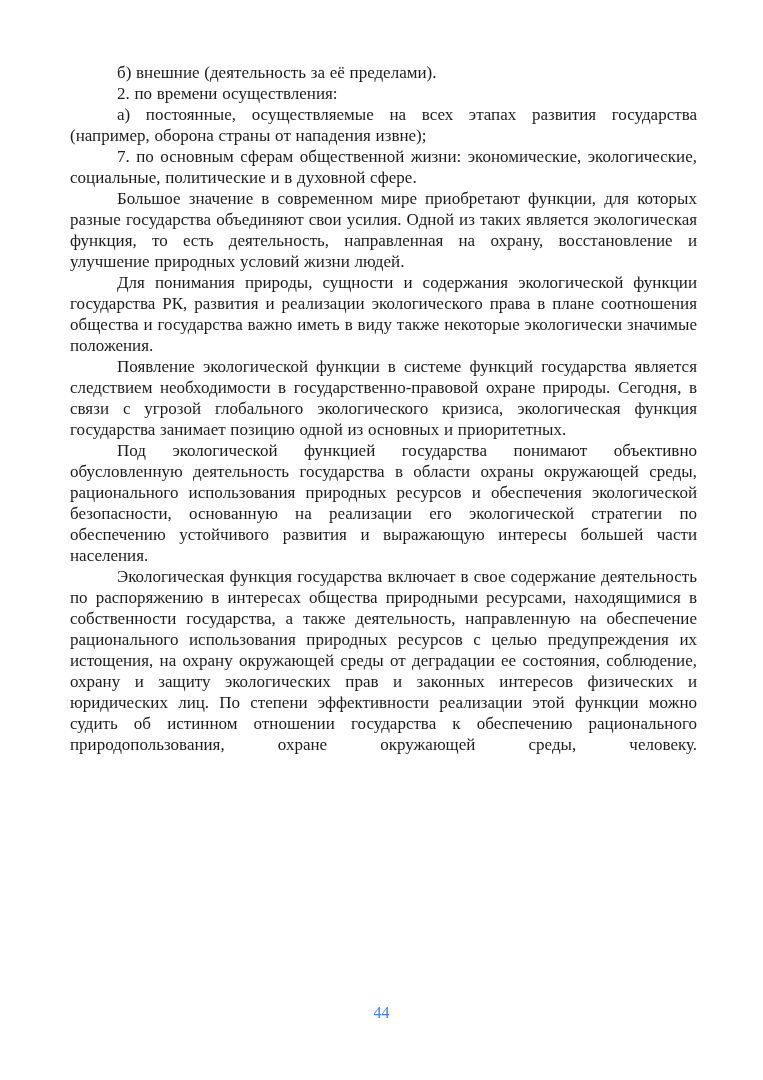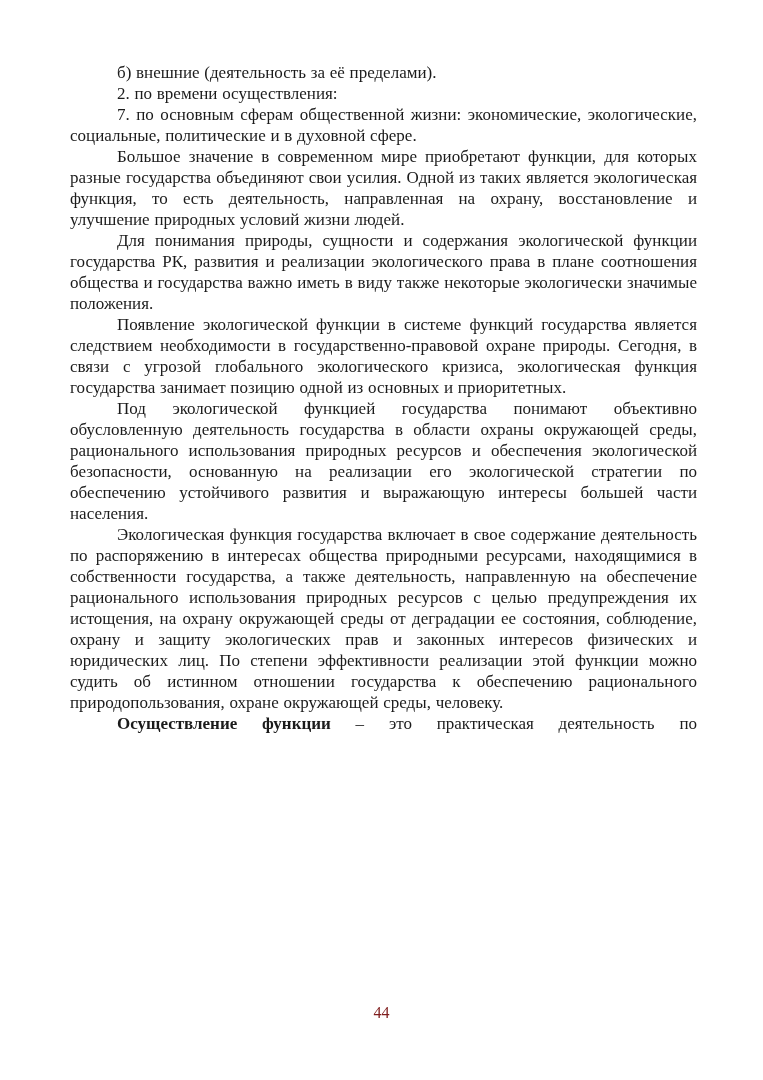--- a/index.html
+++ b/index.html
@@ -30,32 +30,32 @@
   
   .para:last-child { text-align-last: justify; }
   .para b { font-weight: bold; }
   .page-number {
     position: absolute;
     left: 0;
     right: 0;
     bottom: 58px;
     text-align: center;
     font-size: 16px;
-    color: #7f1d1d;
+    color: #3b82f6;
   }
 </style>
 </head>
 <body>
 
 <div class="page">
   <div class="body-text">
       <p class="para">б) внешние (деятельность за её пределами).</p>
       <p class="para">2.  по времени осуществления:</p>
+      <p class="para">а) постоянные, осуществляемые на всех этапах развития государства (например, оборона страны от нападения извне);</p>
       <p class="para">7. по основным сферам общественной жизни: экономические, экологические, социальные, политические и в духовной сфере.</p>
       <p class="para">Большое значение в современном мире приобретают функции, для которых разные государства объединяют свои усилия. Одной из таких является экологическая функция, то есть деятельность, направленная на охрану, восстановление и улучшение природных условий жизни людей.</p>
       <p class="para">Для понимания природы, сущности и содержания экологической функции государства РК, развития и реализации экологического права в плане соотношения общества и государства важно иметь в виду также некоторые экологически значимые положения.</p>
       <p class="para">Появление экологической функции в системе функций государства является следствием необходимости в государственно-правовой охране природы. Сегодня, в связи с угрозой глобального экологического кризиса, экологическая функция государства занимает позицию одной из основных и приоритетных.</p>
       <p class="para">Под экологической функцией государства понимают объективно обусловленную деятельность государства в области охраны окружающей среды, рационального использования природных ресурсов и обеспечения экологической безопасности, основанную на реализации его экологической стратегии по обеспечению устойчивого развития и выражающую интересы большей части населения.</p>
       <p class="para">Экологическая функция государства включает в свое содержание деятельность по распоряжению в интересах общества природными ресурсами, находящимися в собственности государства, а также деятельность, направленную на обеспечение рационального использования природных ресурсов с целью предупреждения их истощения, на охрану окружающей среды от деградации ее состояния, соблюдение, охрану и защиту экологических прав и законных интересов физических и юридических лиц. По степени эффективности реализации этой функции можно судить об истинном отношении государства к обеспечению рационального природопользования, охране окружающей среды, человеку.</p>
-      <p class="para"><b>Осуществление функции</b> – это практическая деятельность по</p>
     </div>
   <div class="page-number">44</div>
 </div>
 
 </body></html>

